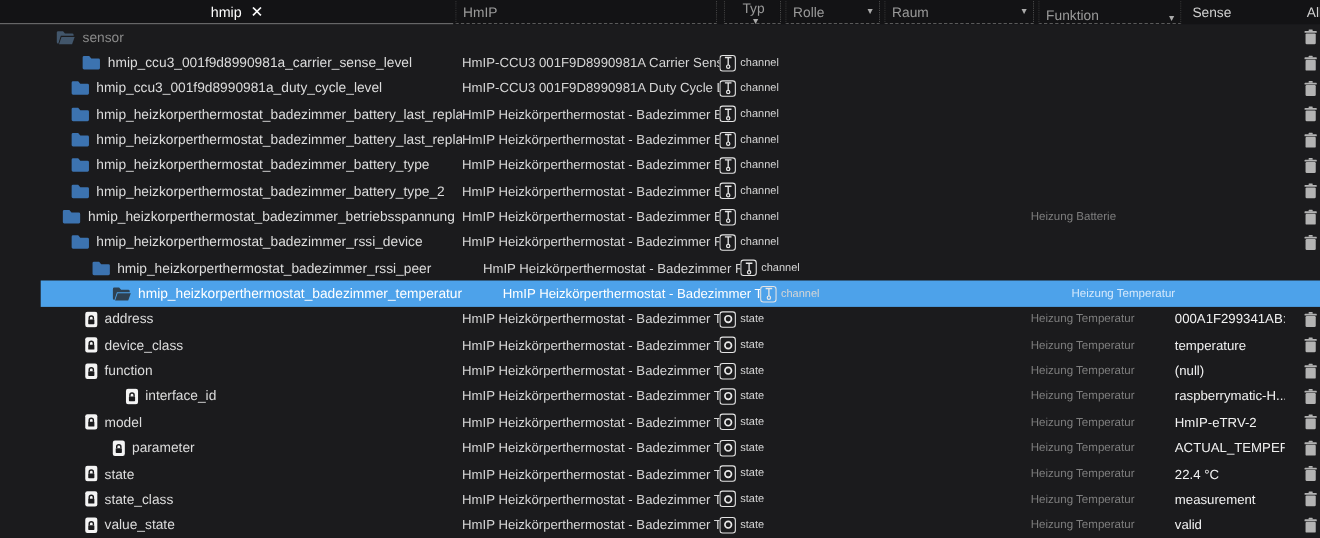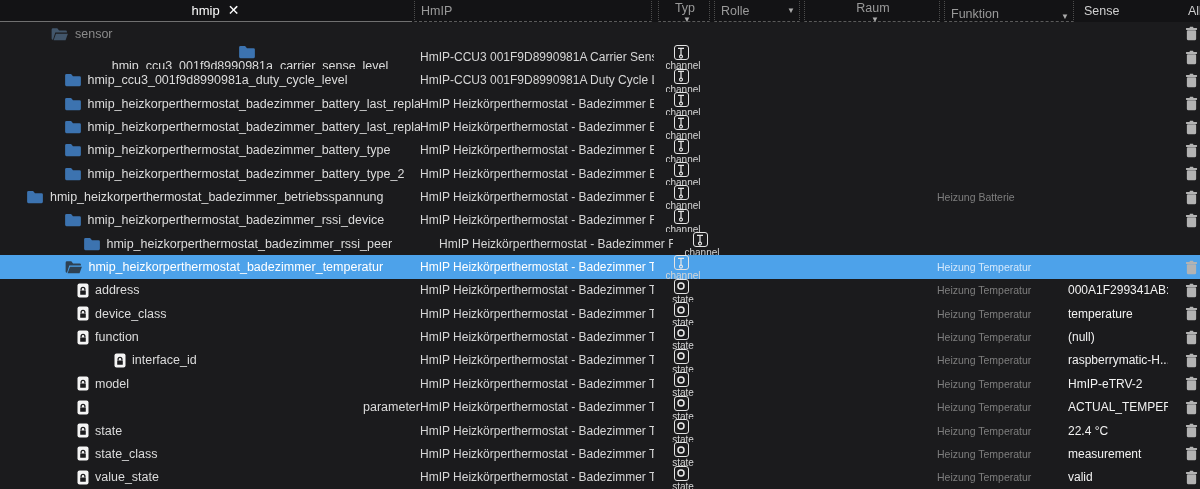--- a/index.html
+++ b/index.html
@@ -20,32 +20,32 @@
   .hdr{display:flex; height:22px; background:var(--header-bg); align-items:stretch;}
   .hdr-cell{position:relative; display:flex; align-items:center; flex:0 0 auto; overflow:hidden;}
   .hdr-filter{width:412px; border-bottom:1px solid var(--line-solid); padding-left:27px;
     justify-content:center;}
   .filter-value{color:#fff; font-size:13px;}
   .clear-btn{color:#fff; font-size:14px; font-weight:bold; padding:0 8px 2px 8px; cursor:pointer; line-height:1;}
   .hdr-box{border-left:1px dotted var(--line-dot); border-right:1px dotted var(--line-dot);
     border-bottom:1px dashed var(--line-dash); height:21px; display:flex; align-items:center;
     justify-content:space-between; padding:0 4px 0 6px; margin:0 2px; width:100%;}
   .hdr-name{width:238px;} .hdr-typ{width:53px;flex-direction:column;} .hdr-rolle{width:86px;}
-  .hdr-raum{width:136px;flex-direction:column;} .hdr-funktion{width:131px;align-items:flex-end;}
+  .hdr-raum{width:136px;} .hdr-funktion{width:131px;align-items:flex-end;}
   .hdr-wert{width:106px; padding-left:8px;} .hdr-alle{flex:1 1 auto; padding-left:6px; white-space:nowrap;}
   .hdr-label{color:var(--hdr-text); font-size:12.5px; white-space:nowrap;}
   .dd-arrow{color:#aaa; font-size:8px; padding-left:4px;}
   
   .rows{display:flex; flex-direction:column;}
   .row{display:flex; height:23.35px; align-items:center; flex:0 0 auto;}
-  .row.selected{background:var(--accent);}
+  .row.selected{background:var(--accent);margin-left:37px;}
   .cell{flex:0 0 auto; display:flex; align-items:center; overflow:hidden; white-space:nowrap; height:100%;}
   .cell-tree{width:420px;}
   .cell-name{width:234px; color:#d6d6d6;}
-  .cell-typ{width:54px;flex-direction:column;}
+  .cell-typ{width:54px;}
   .cell-rolle{width:85px;} .cell-raum{width:137px;}
   .cell-funktion{width:130px; color:var(--funktion); font-size:10.5px; padding-left:7px;}
   .cell-wert{width:108px; color:var(--wert); padding-left:8px;}
   .cell-actions{flex:1 1 auto; justify-content:flex-start; padding-left:17px;}
   .tree-label{padding-left:6px; font-size:12.5px;}
   .tree-label.muted{color:var(--muted);}
   .row.selected .tree-label, .row.selected .cell-name{color:#fff;}
   .row.selected .cell-funktion{color:rgba(235,245,255,.85);}
   .icon{display:inline-flex; align-items:center; justify-content:center;}
   .badge{width:15px; height:15px; border:1px solid var(--badge); border-radius:3px;
@@ -127,21 +127,21 @@
               <rect x="2" y="4.6" width="10" height="10.6" rx="1.2"></rect>
               <rect x="1" y="2.2" width="12" height="1.9" rx="0.6"></rect>
               <rect x="5" y="0.7" width="4" height="1.7" rx="0.5"></rect>
             </g>
           </svg>
       </span>
     </div>
   </div>
 
   <div class="row">
-    <div class="cell cell-tree truncate" style="padding-left: 74px; flex-direction: column;">
+    <div class="cell cell-tree truncate" style="padding-left: 74px;">
 
       <span class="icon i-folder">
         <svg width="18" height="14" viewBox="0 0 20 16">
             <path fill="var(--folder)" d="M1 2.5 Q1 1 2.5 1 H7.8 L10 3.6 H17.5 Q19 3.6 19 5.1 V13.5 Q19 15 17.5 15 H2.5 Q1 15 1 13.5 Z"></path>
           </svg>
       </span>
 
       <span class="tree-label">hmip_ccu3_001f9d8990981a_carrier_sense_level</span>
     </div>
     <div class="cell cell-name truncate">HmIP-CCU3 001F9D8990981A Carrier Sense Level</div>
@@ -361,21 +361,21 @@
               <rect x="2" y="4.6" width="10" height="10.6" rx="1.2"></rect>
               <rect x="1" y="2.2" width="12" height="1.9" rx="0.6"></rect>
               <rect x="5" y="0.7" width="4" height="1.7" rx="0.5"></rect>
             </g>
           </svg>
       </span>
     </div>
   </div>
 
   <div class="row">
-    <div class="cell cell-tree truncate" style="padding-left: 26px; align-items: center;">
+    <div class="cell cell-tree truncate" style="padding-left: 56px; align-items: center;">
 
       <span class="icon i-folder">
         <svg width="18" height="14" viewBox="0 0 20 16">
             <path fill="var(--folder)" d="M1 2.5 Q1 1 2.5 1 H7.8 L10 3.6 H17.5 Q19 3.6 19 5.1 V13.5 Q19 15 17.5 15 H2.5 Q1 15 1 13.5 Z"></path>
           </svg>
       </span>
 
       <span class="tree-label">hmip_heizkorperthermostat_badezimmer_betriebsspannung</span>
     </div>
     <div class="cell cell-name truncate">HmIP Heizkörperthermostat - Badezimmer Betrieb...</div>
@@ -712,21 +712,21 @@
               <rect x="2" y="4.6" width="10" height="10.6" rx="1.2"></rect>
               <rect x="1" y="2.2" width="12" height="1.9" rx="0.6"></rect>
               <rect x="5" y="0.7" width="4" height="1.7" rx="0.5"></rect>
             </g>
           </svg>
       </span>
     </div>
   </div>
 
   <div class="row">
-    <div class="cell cell-tree truncate" style="padding-left: 77px; justify-content: space-between;">
+    <div class="cell cell-tree truncate" style="padding-left: 102px;">
 
       <span class="icon i-state">
         <svg width="12" height="15" viewBox="0 0 12 15">
             <rect x="0.5" y="0.5" width="11" height="14" rx="2" fill="#f4f4f4"></rect>
             <path d="M4.1 7.6 V6.2 a1.9 1.9 0 0 1 3.8 0 V7.6" fill="none" stroke="#1b1b1d" stroke-width="1.3"></path>
             <rect x="3.2" y="7.4" width="5.6" height="4.4" rx="0.6" fill="#1b1b1d"></rect>
           </svg>
       </span>
       <span class="tree-label">parameter</span>
     </div>

